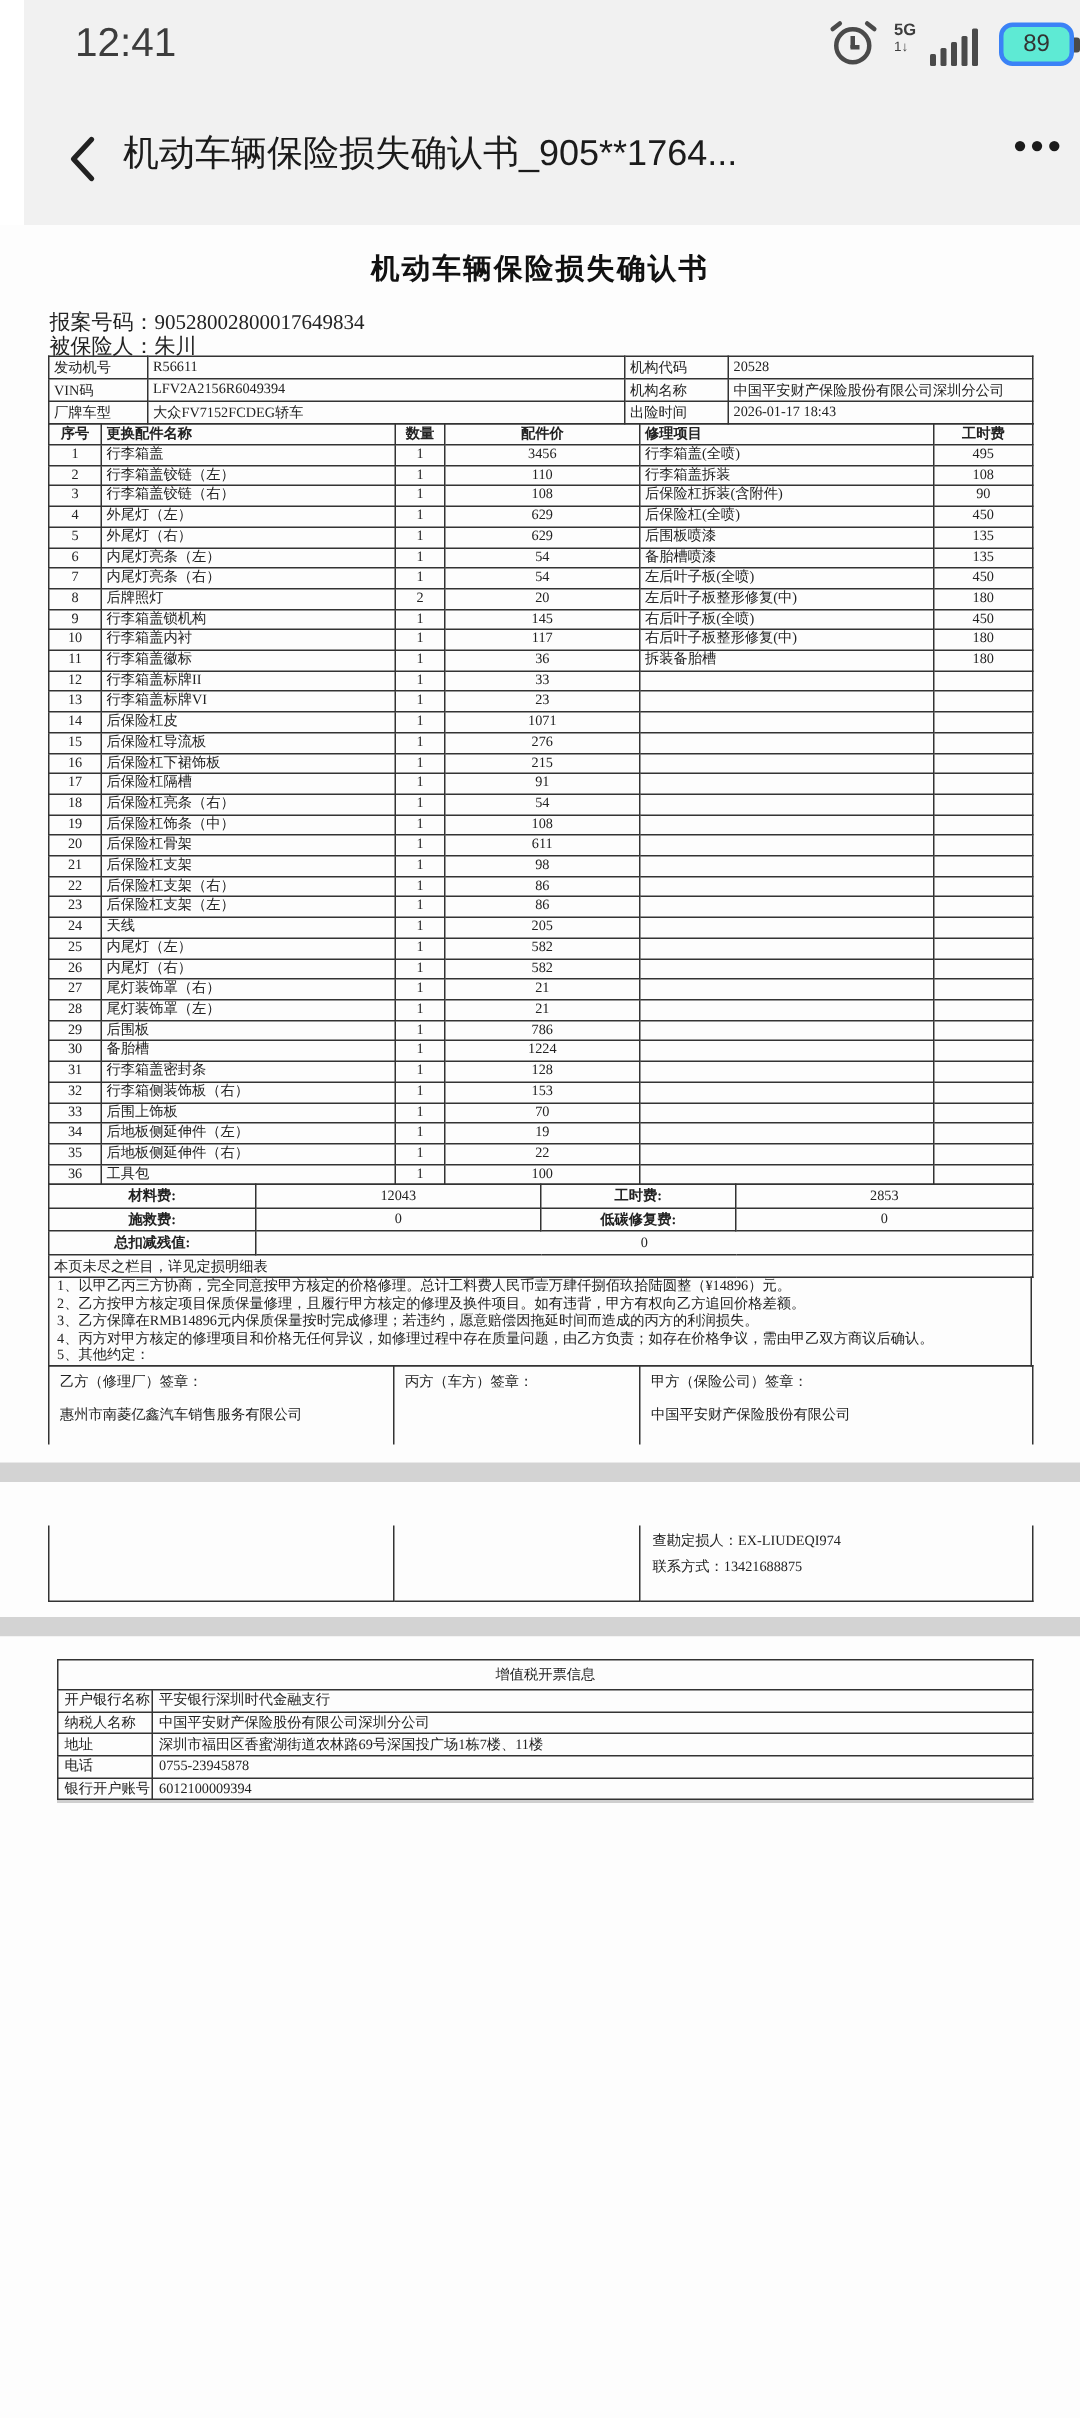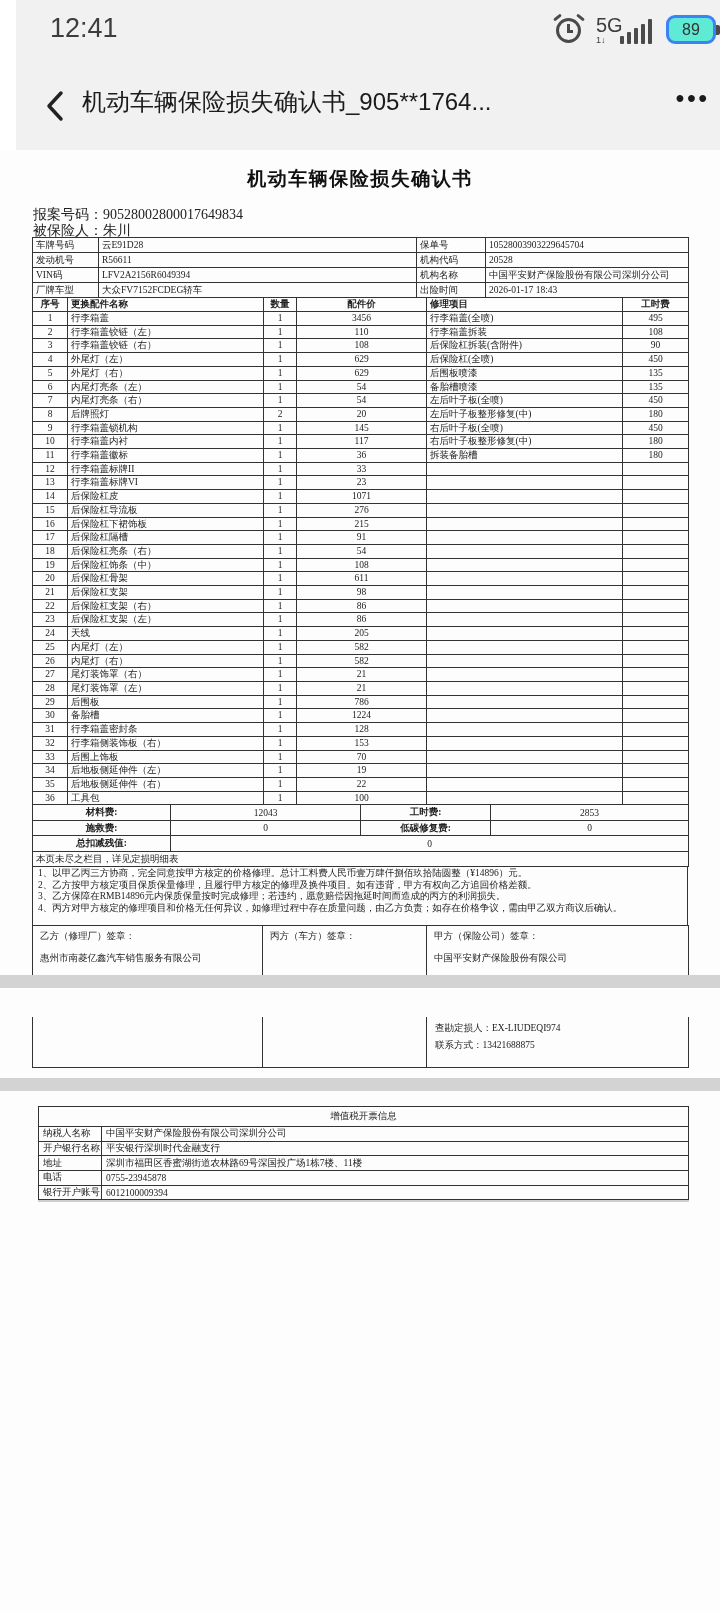--- a/index.html
+++ b/index.html
@@ -9,21 +9,21 @@
   
   .chrome { position:absolute; top:0; left:0; width:720px; height:150px; background:#f1f1f1;margin-left:16px; }
   .time { position:absolute; left:34px; top:13px; font-family:"Liberation Sans", sans-serif; font-size:27px; color:#3d3d3d; }
   .clock { position:absolute; left:540px; top:18px; width:25px; height:25px; border:3px solid #4a4a4a; border-radius:50%; }
   .clock::before { content:''; position:absolute; left:8px; top:3px; width:2.5px; height:8px; background:#4a4a4a; }
   .clock::after { content:''; position:absolute; left:8px; top:9px; width:6px; height:2.5px; background:#4a4a4a; }
   .bell { position:absolute; width:9px; height:3px; background:#4a4a4a; border-radius:2px; }
   .bell.l { left:537px; top:16px; transform:rotate(-38deg); }
   .bell.r { left:560px; top:16px; transform:rotate(38deg); }
   .net { position:absolute; left:580px; top:15px; font-family:"Liberation Sans", sans-serif; color:#3d3d3d; line-height:1; }
-  .net .g5 { font-size:20px; font-weight:normal; }
+  .net .g5 { font-size:11px; font-weight:bold; }
   .net .sub { font-size:9px; margin-top:1px; }
   .bars { position:absolute; left:604px; top:18px; width:36px; height:26px; }
   .bars span { position:absolute; bottom:0; width:4px; background:#4a4a4a; border-radius:1px; }
   .bars span:nth-child(1){ left:0;  height:8px; }
   .bars span:nth-child(2){ left:7px; height:12px; }
   .bars span:nth-child(3){ left:14px; height:16px; }
   .bars span:nth-child(4){ left:21px; height:20px; }
   .bars span:nth-child(5){ left:28px; height:25px; }
   .battery { position:absolute; left:650px; top:15px; width:50px; height:29px; border:3px solid #3b82f6; border-radius:9px; background:#5eead4; text-align:center; font-family:"Liberation Sans", sans-serif; font-size:16px; line-height:23px; color:#333; }
   .battery::after { content:''; position:absolute; right:-7px; top:7px; width:4px; height:10px; background:#4a4a4a; border-radius:0 2px 2px 0; }
@@ -110,26 +110,20 @@
   <div class="stack">
     <table class="info-table">
       <colgroup>
           <col style="width:66px">
           <col style="width:318px">
           <col style="width:69px">
           <col style="width:203px">
         </colgroup>
       <tbody id="info-body">
           <tr>
-            <td class="c0">车牌号码</td>
-            <td class="c1">云E91D28</td>
-            <td class="c2">保单号</td>
-            <td class="c3">10528003903229645704</td>
-          </tr>
-          <tr>
             <td class="c0">发动机号</td>
             <td class="c1">R56611</td>
             <td class="c2">机构代码</td>
             <td class="c3">20528</td>
           </tr>
           <tr>
             <td class="c0">VIN码</td>
             <td class="c1">LFV2A2156R6049394</td>
             <td class="c2">机构名称</td>
             <td class="c3">中国平安财产保险股份有限公司深圳分公司</td>
@@ -482,20 +476,21 @@
           <td class="note-cell" colspan="4">本页未尽之栏目，详见定损明细表</td>
         </tr>
       </tbody>
     </table>
 
     <div class="terms" id="terms">
         <div>1、以甲乙丙三方协商，完全同意按甲方核定的价格修理。总计工料费人民币壹万肆仟捌佰玖拾陆圆整（¥14896）元。</div>
         <div>2、乙方按甲方核定项目保质保量修理，且履行甲方核定的修理及换件项目。如有违背，甲方有权向乙方追回价格差额。</div>
         <div>3、乙方保障在RMB14896元内保质保量按时完成修理；若违约，愿意赔偿因拖延时间而造成的丙方的利润损失。</div>
         <div>4、丙方对甲方核定的修理项目和价格无任何异议，如修理过程中存在质量问题，由乙方负责；如存在价格争议，需由甲乙双方商议后确认。</div>
+        <div>5、其他约定：</div>
       </div>
 
     <table class="sig-table">
       <colgroup>
           <col style="width:230px">
           <col style="width:164px">
           <col style="width:262px">
         </colgroup>
       <tbody>
         <tr>
@@ -547,26 +542,26 @@
         <col style="width:63px">
         <col style="width:587px">
       </colgroup>
     <tbody>
       <tr>
         <td class="vtitle" colspan="2">增值税开票信息</td>
       </tr>
     </tbody>
     <tbody id="vat-body">
         <tr>
+          <td class="c0">开户银行名称</td>
+          <td class="c1">平安银行深圳时代金融支行</td>
+        </tr>
+        <tr>
           <td class="c0">纳税人名称</td>
           <td class="c1">中国平安财产保险股份有限公司深圳分公司</td>
-        </tr>
-        <tr>
-          <td class="c0">开户银行名称</td>
-          <td class="c1">平安银行深圳时代金融支行</td>
         </tr>
         <tr>
           <td class="c0">地址</td>
           <td class="c1">深圳市福田区香蜜湖街道农林路69号深国投广场1栋7楼、11楼</td>
         </tr>
         <tr>
           <td class="c0">电话</td>
           <td class="c1">0755-23945878</td>
         </tr>
         <tr>

